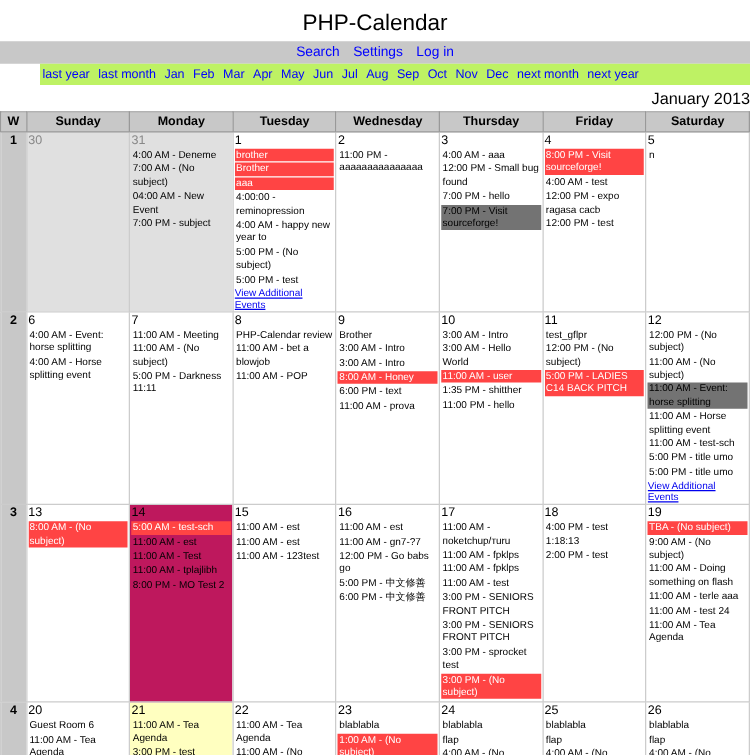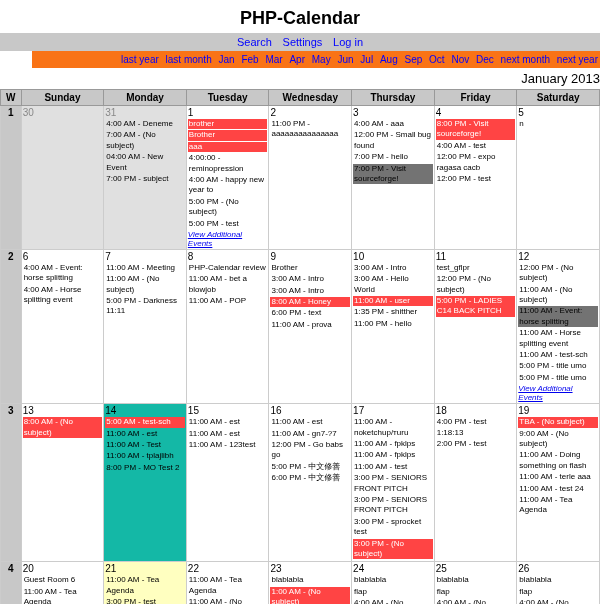--- a/index.html
+++ b/index.html
@@ -1,44 +1,44 @@
 <!DOCTYPE html>
 <html><head>
   <meta charset="utf-8">
   <style>
     * { box-sizing: border-box; margin: 0; padding: 0; }
     body { font-family: Arial, sans-serif; font-size: 10px; background: #fff; width: 600px; }
     
-    .app-title { text-align: center; font-size: 18px; font-weight: bold; padding: 8px 0 4px; color: #000; }
+    .app-title { text-align: center; font-size: 18px; font-weight: normal; padding: 8px 0 4px; color: #000; }
     
     .top-nav { text-align: center; background: #c8c8c8; padding: 3px 12px; }
     .top-nav a { color: #00f; text-decoration: none; margin: 0 4px; font-size: 11px; }
     
-    .nav-links { text-align: right; padding: 3px 0; background: #f97316; margin-left: 32px; }
+    .nav-links { text-align: left; padding: 3px 0; background: #bef264; margin-left: 32px; }
     .nav-links a { color: #00f; text-decoration: none; margin: 0 2px; font-size: 10px; }
     
     .month-title { text-align: right; font-size: 13px; font-weight: normal; padding: 3px 0; }
     
     table.calendar { width: 100%; border-collapse: collapse; }
     table.calendar th { background: #c8c8c8; border: 1px solid #999; text-align: center; padding: 2px; font-size: 10px; font-weight: bold; }
     table.calendar td { border: 1px solid #ccc; vertical-align: top; padding: 1px; font-size: 9px; width: 80px; min-height: 80px; }
     table.calendar td.week-num { background: #c8c8c8; text-align: center; font-weight: bold; font-size: 10px; width: 20px; }
     table.calendar td.prev-month { background: #e0e0e0; color: #888; }
     table.calendar td.cur-month { background: #fff; }
     table.calendar td.cur-month.today { background: #ffffc0; }
     
     .day-num { font-weight: normal; font-size: 10px; margin-bottom: 1px; }
     
     .event { margin: 1px 0; padding: 0 1px; font-size: 8px; line-height: 1.3; }
     .event-red { background: #ff4444; color: #fff; }
     .event-yellow { background: #737373; color: #000; }
     .event-plain { color: #000; }
     .event a { color: inherit; text-decoration: none; }
     
-    .view-more { color: #00f; font-size: 8px; display: block; font-style: italic; }
+    .view-more { color: #00f; font-size: 8px; display: block; }
     .calendar-wrapper { position: relative; }
   </style>
 </head>
 <body>
 
 <div class="app-title">PHP-Calendar</div>
 
 <div class="top-nav">
   <a href="#">Search</a>
   <a href="#">Settings</a>
@@ -199,21 +199,21 @@
     </tr>
 
     <tr>
       <td class="week-num">3</td>
 
       <td class="cur-month">
         <div class="day-num">13</div>
         <div class="event event-red"><a href="#">8:00 AM - (No subject)</a></div>
       </td>
 
-      <td class="cur-month" style="background:#14b8a6;">
+      <td class="cur-month" style="background:#be185d;">
         <div class="day-num">14</div>
         <div class="event event-red"><a href="#">5:00 AM - test-sch</a></div>
         <div class="event event-plain"><a href="#">11:00 AM - est</a></div>
         <div class="event event-plain"><a href="#">11:00 AM - Test</a></div>
         <div class="event event-plain"><a href="#">11:00 AM - tplajlibh</a></div>
         <div class="event event-plain"><a href="#">8:00 PM - MO Test 2</a></div>
       </td>
 
       <td class="cur-month">
         <div class="day-num">15</div>

